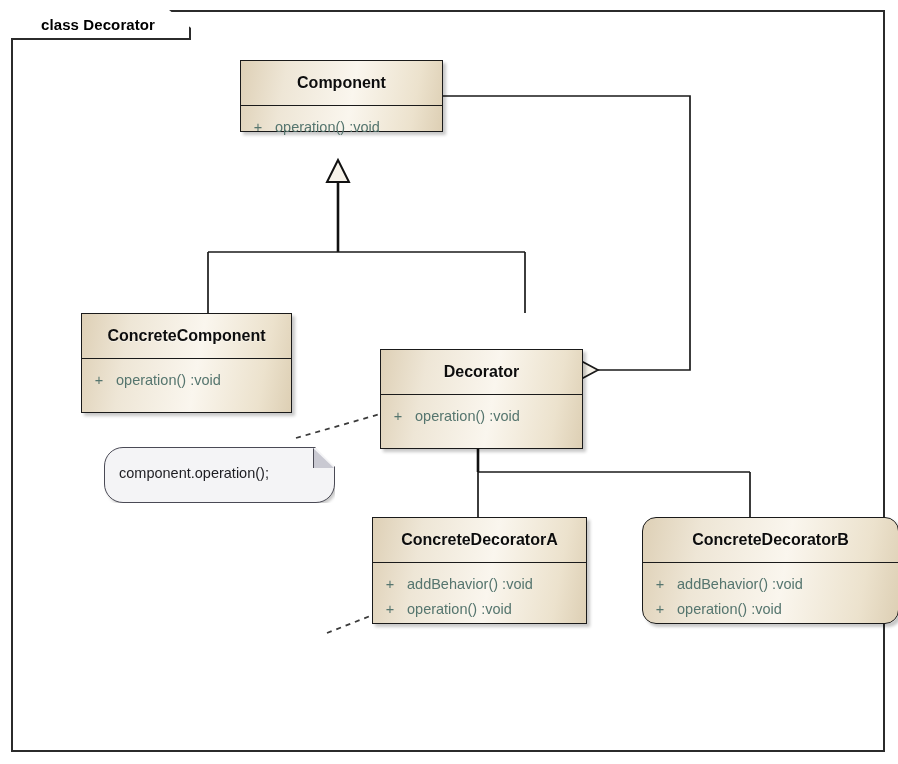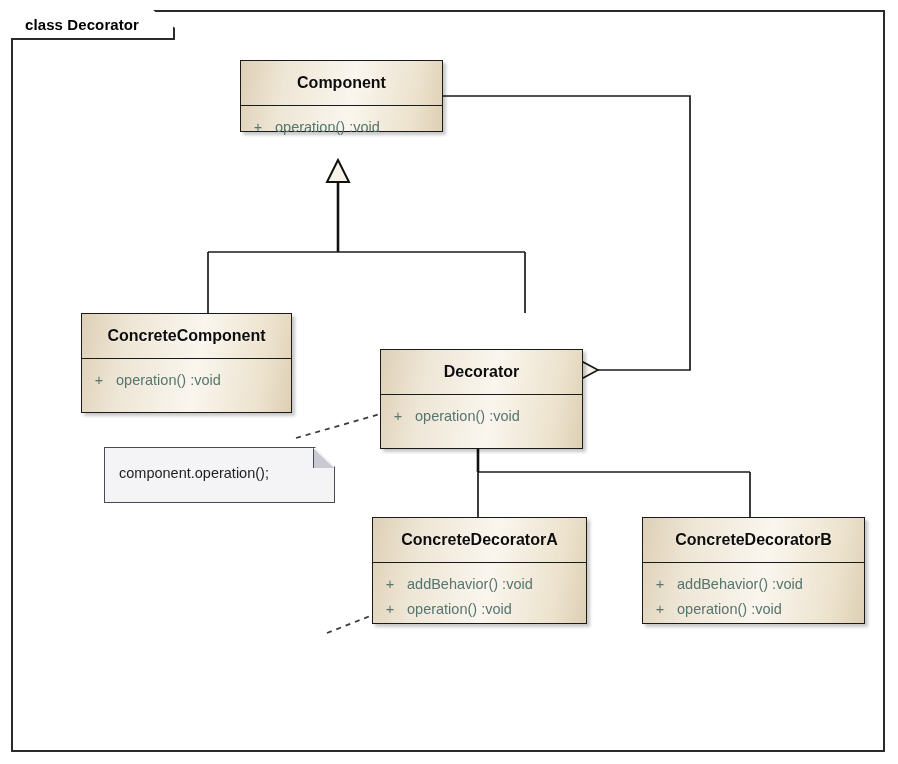--- a/index.html
+++ b/index.html
@@ -43,20 +43,21 @@
     border-bottom: 2px solid #2b2b2b;
     -webkit-clip-path: polygon(0 0, calc(100% - 22px) 0, 100% 60%, 100% 100%, 0 100%);
     clip-path: polygon(0 0, calc(100% - 22px) 0, 100% 60%, 100% 100%, 0 100%);
   }
   .frame-tab-label {
     font-size: 15px;
     font-weight: bold;
     color: #000000;
     white-space: nowrap;
     letter-spacing: .1px;
+    margin-left: 16px;
   }
 
   
   .uml-class {
     position: absolute;
     box-sizing: border-box;
     border: 1.6px solid #1a1a1a;
     background: linear-gradient(100deg, #ded0b6 0%, #eee6d6 22%, #faf6ee 55%, #ece2cd 85%, #ddcfb4 100%);
     box-shadow: 3px 3px 3px rgba(0,0,0,0.22);
     z-index: 4;
@@ -239,35 +240,35 @@
         <span class="vis">+</span>
         <span class="sig">addBehavior() :void</span>
       </div>
       <div class="uml-member">
         <span class="vis">+</span>
         <span class="sig">operation() :void</span>
       </div>
     </div>
   </div>
 
-  <div class="uml-class" style="left:642px; top:517px; width:223px; height:107px;">
+  <div class="uml-class" style="left:642px; top:517px; width:257px; height:107px;border-radius:14px;">
     <div class="uml-title">ConcreteDecoratorB</div>
     <div class="uml-body">
       <div class="uml-member">
         <span class="vis">+</span>
         <span class="sig">addBehavior() :void</span>
       </div>
       <div class="uml-member">
         <span class="vis">+</span>
         <span class="sig">operation() :void</span>
       </div>
     </div>
   </div>
 
-  <div class="uml-note" style="left:104px; top:447px; width:231px; height:56px;">
+  <div class="uml-note" style="left:104px; top:447px; width:231px; height:56px;border-radius:19px;">
     <div class="note-fold"></div>
     <div class="note-lines" style="padding-top:10px;">
       <div class="note-line">component.operation();</div>
     </div>
   </div>
 
 
 </div>
 
 </body></html>

